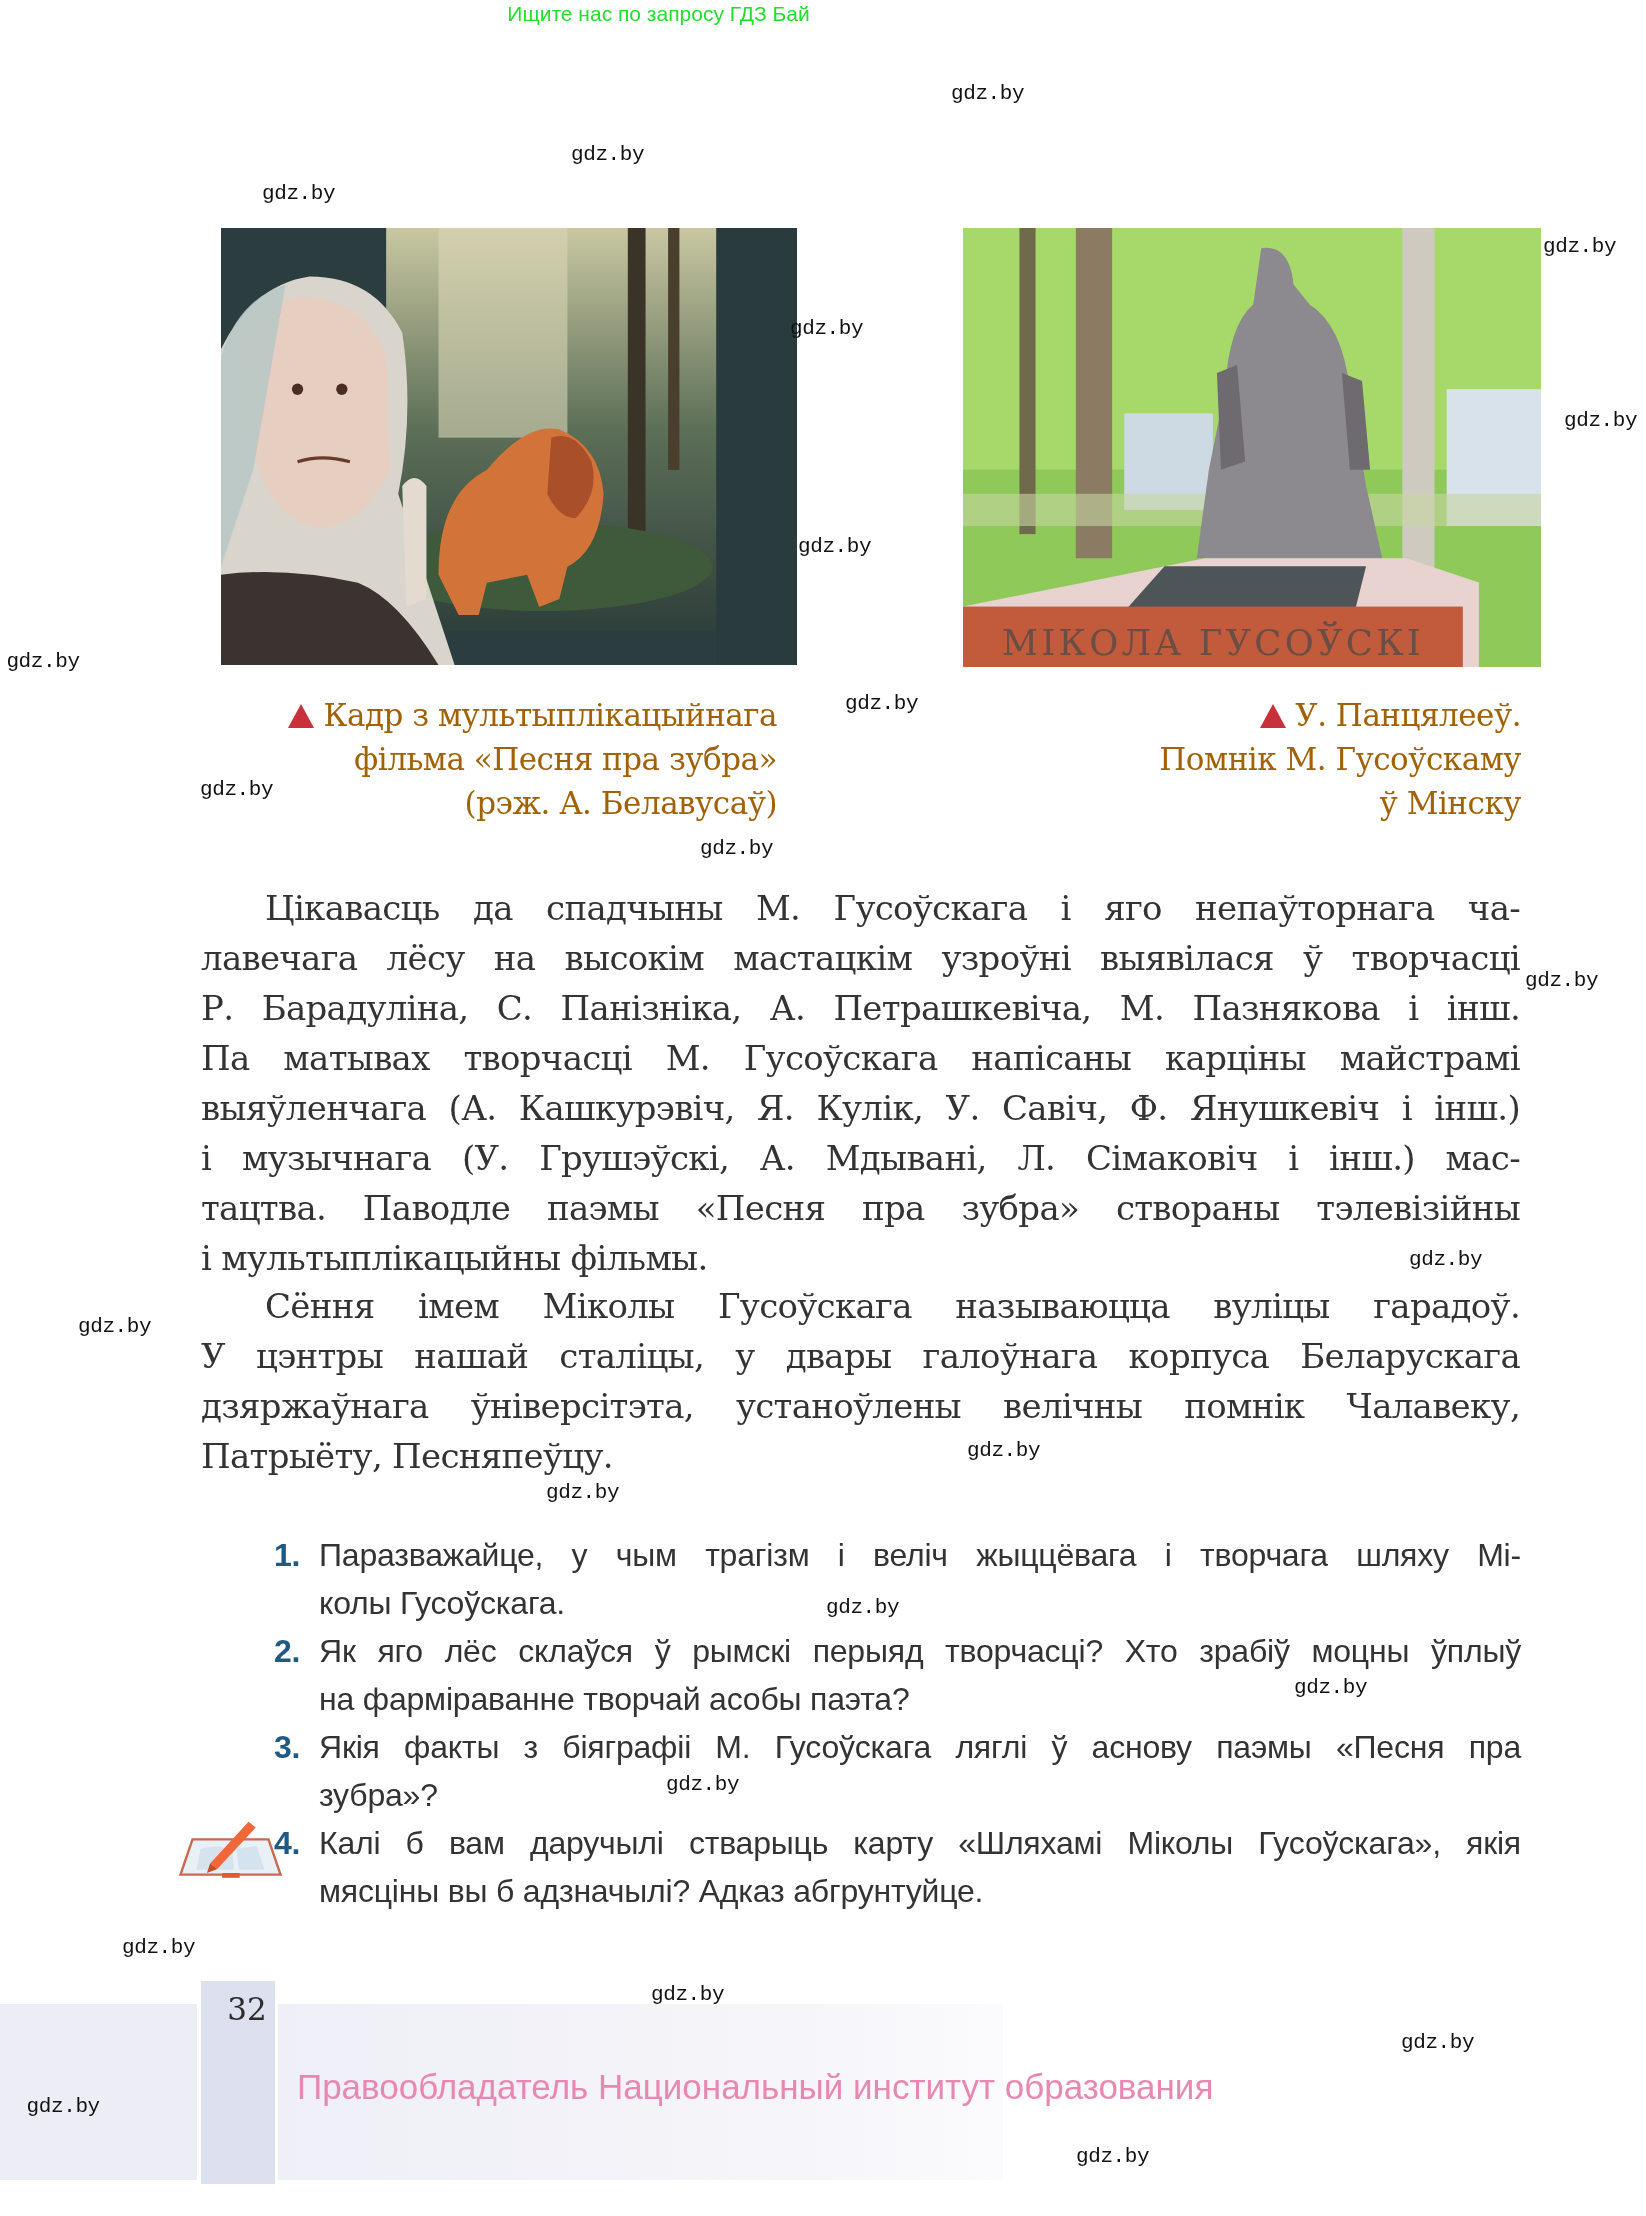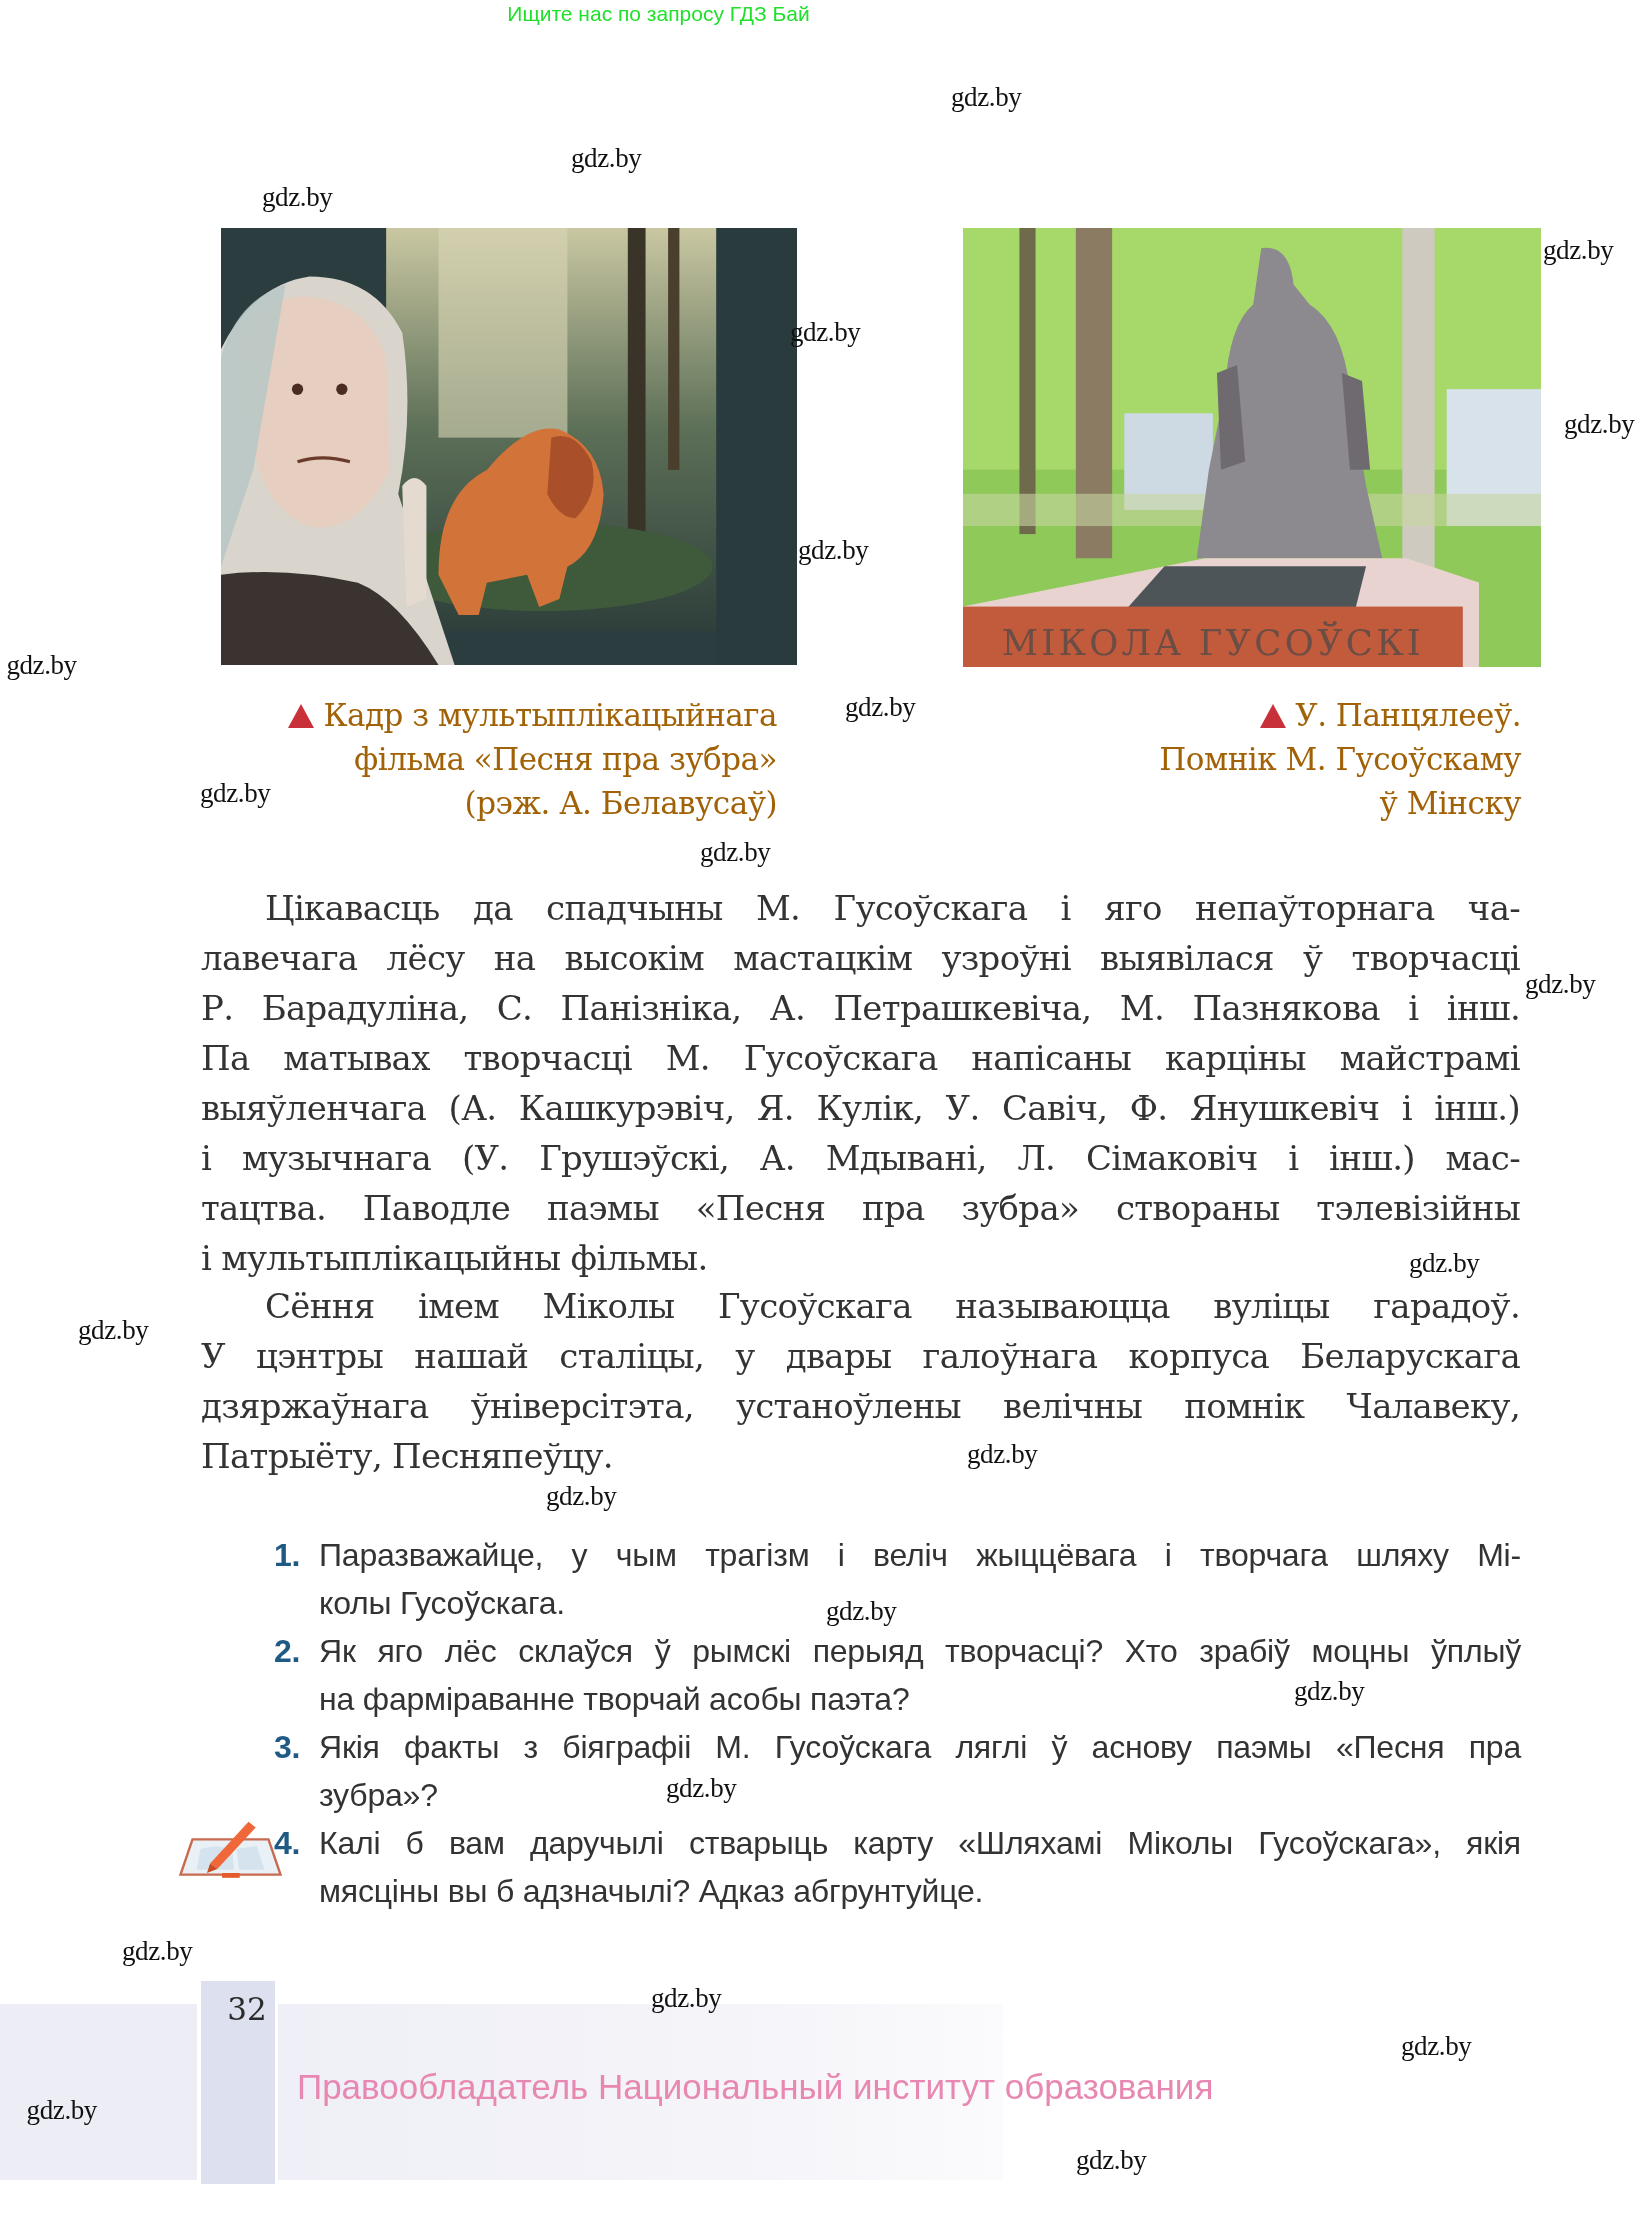--- a/index.html
+++ b/index.html
@@ -5,21 +5,21 @@
   html, body { margin:0; padding:0; }
   body {
     width:1647px; height:2216px; position:relative; overflow:hidden;
     background:#ffffff; font-family:"Liberation Sans", sans-serif; color:#2b2b2b;
   }
   .top-banner {
     position:absolute; left:0; width:1317px; top:1.6px; text-align:center;
     color:#1fe02a; font-size:21px; font-family:"Liberation Sans", sans-serif;
   }
   .wm {
-    position:absolute; font-family:Liberation Serif, serif; font-size:27px;
+    position:absolute; font-family:Liberation Mono, monospace; font-size:21px;
     color:#111; letter-spacing:-0.4px; white-space:nowrap;text-align:center;
   }
   
   .photo { position:absolute; overflow:hidden;padding-left:20px; }
   .photo svg { display:block; width:100%; height:100%; }
   
   .caption {
     position:absolute; font-family:"DejaVu Serif", serif; font-size:31px; line-height:44px;
     color:#a16207; text-align:right; letter-spacing:-0.5px;
   }

